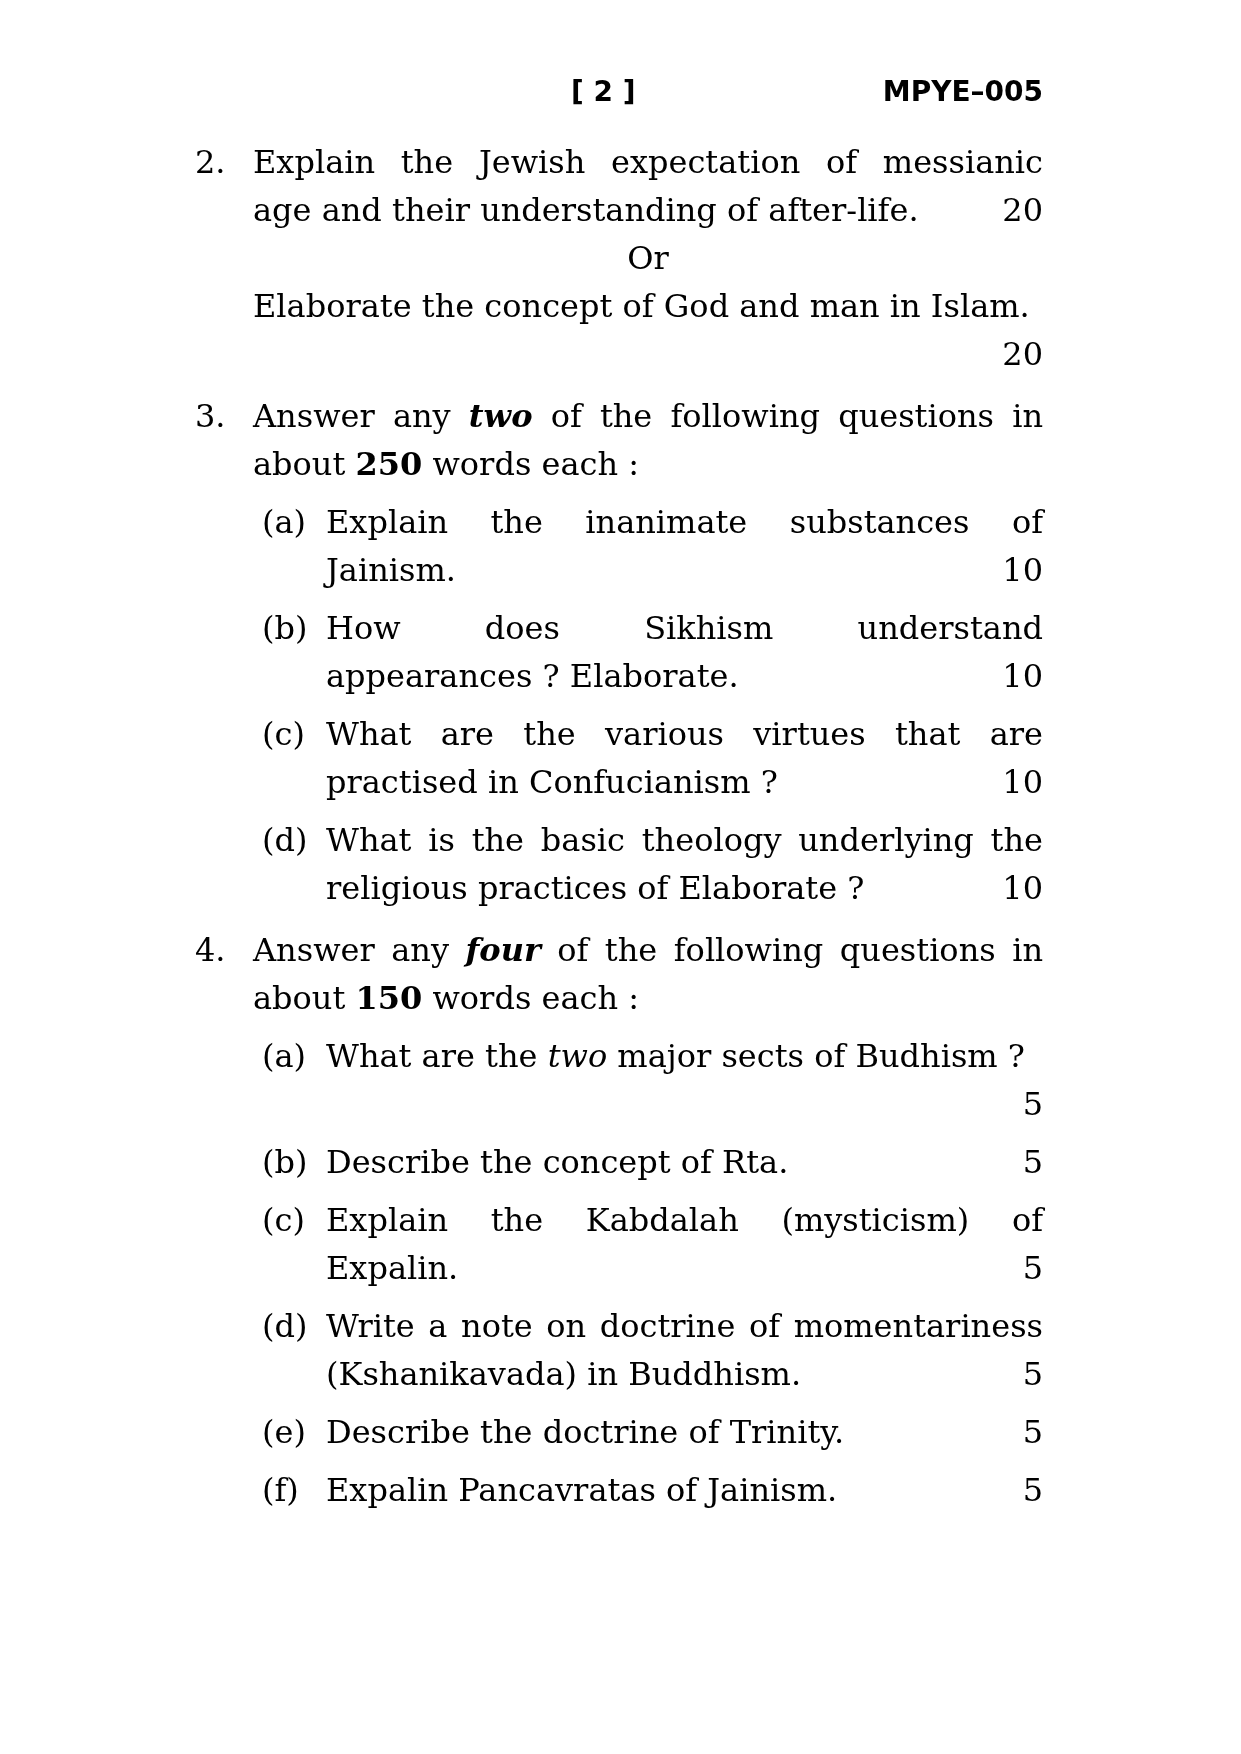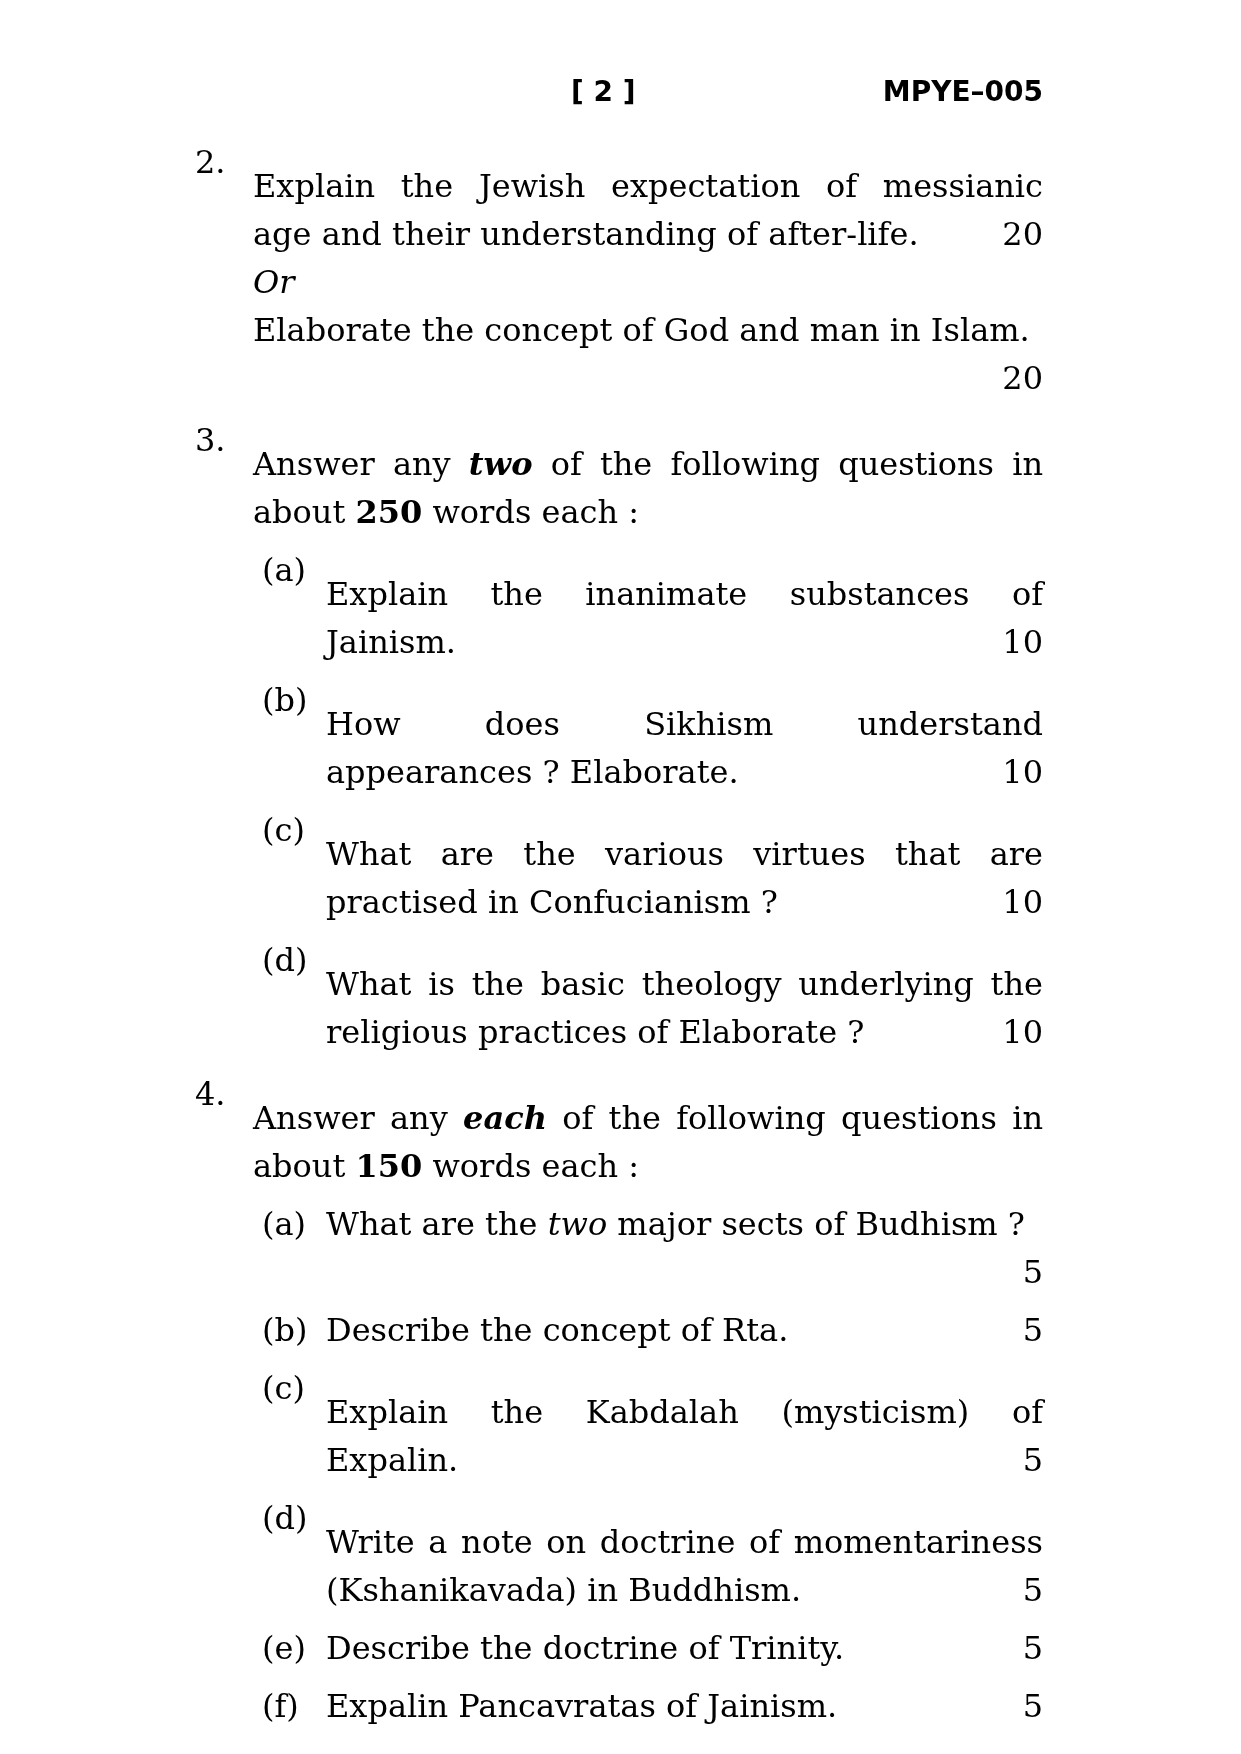--- a/index.html
+++ b/index.html
@@ -24,24 +24,24 @@
     margin-bottom: 26px;
     font-family: "DejaVu Sans", "Liberation Sans", sans-serif;
     font-weight: bold;
     font-size: 28px;
     line-height: 40px;
   }
   .hdr .pageno { position: absolute; left: 376px; top: 0; }
   .hdr .code   { position: absolute; right: 0; top: 0; text-align: right; }
 
   .line { font-size: 32px; line-height: 48px; }
-  .jline { text-align: justify; text-align-last: justify; margin-top: 24px; -moz-text-align-last: justify; }
+  .jline { text-align: justify; text-align-last: justify; -moz-text-align-last: justify; }
   .lastline { display: flex; justify-content: space-between; }
   .marksline { text-align: right; }
-  .orline { font-style: italic; }
+  .orline { text-align: center; }
 
   .qrow { display: flex; margin-top: 14px; }
   .qrow:first-of-type { margin-top: 0; }
   .qnum { flex: none; width: 58px; font-size: 32px; line-height: 48px; }
   .qbody { flex: 1; min-width: 0; }
 
   .item { display: flex; margin-top: 10px; padding-left: 9px; }
   .ilabel { flex: none; width: 64px; font-size: 32px; line-height: 48px; }
   .ibody { flex: 1; min-width: 0; }
 
@@ -122,21 +122,21 @@
               <span>10</span>
             </div>
           </div>
         </div>
       </div>
     </div>
 
     <div class="qrow">
       <div class="qnum">4.</div>
       <div class="qbody">
-        <div class="line jline"><span>Answer any </span><span class="bi">each</span><span> of the following questions in</span></div>
+        <div class="line jline"><span>Answer any </span><span class="bi">four</span><span> of the following questions in</span></div>
         <div class="line"><span>about </span><span class="b">150</span><span> words each :</span></div>
 
         <div class="item">
           <div class="ilabel">(a)</div>
           <div class="ibody">
             <div class="line"><span>What are the </span><span class="i">two</span><span> major sects of Budhism ?</span></div>
             <div class="line marksline">5</div>
           </div>
         </div>
 

